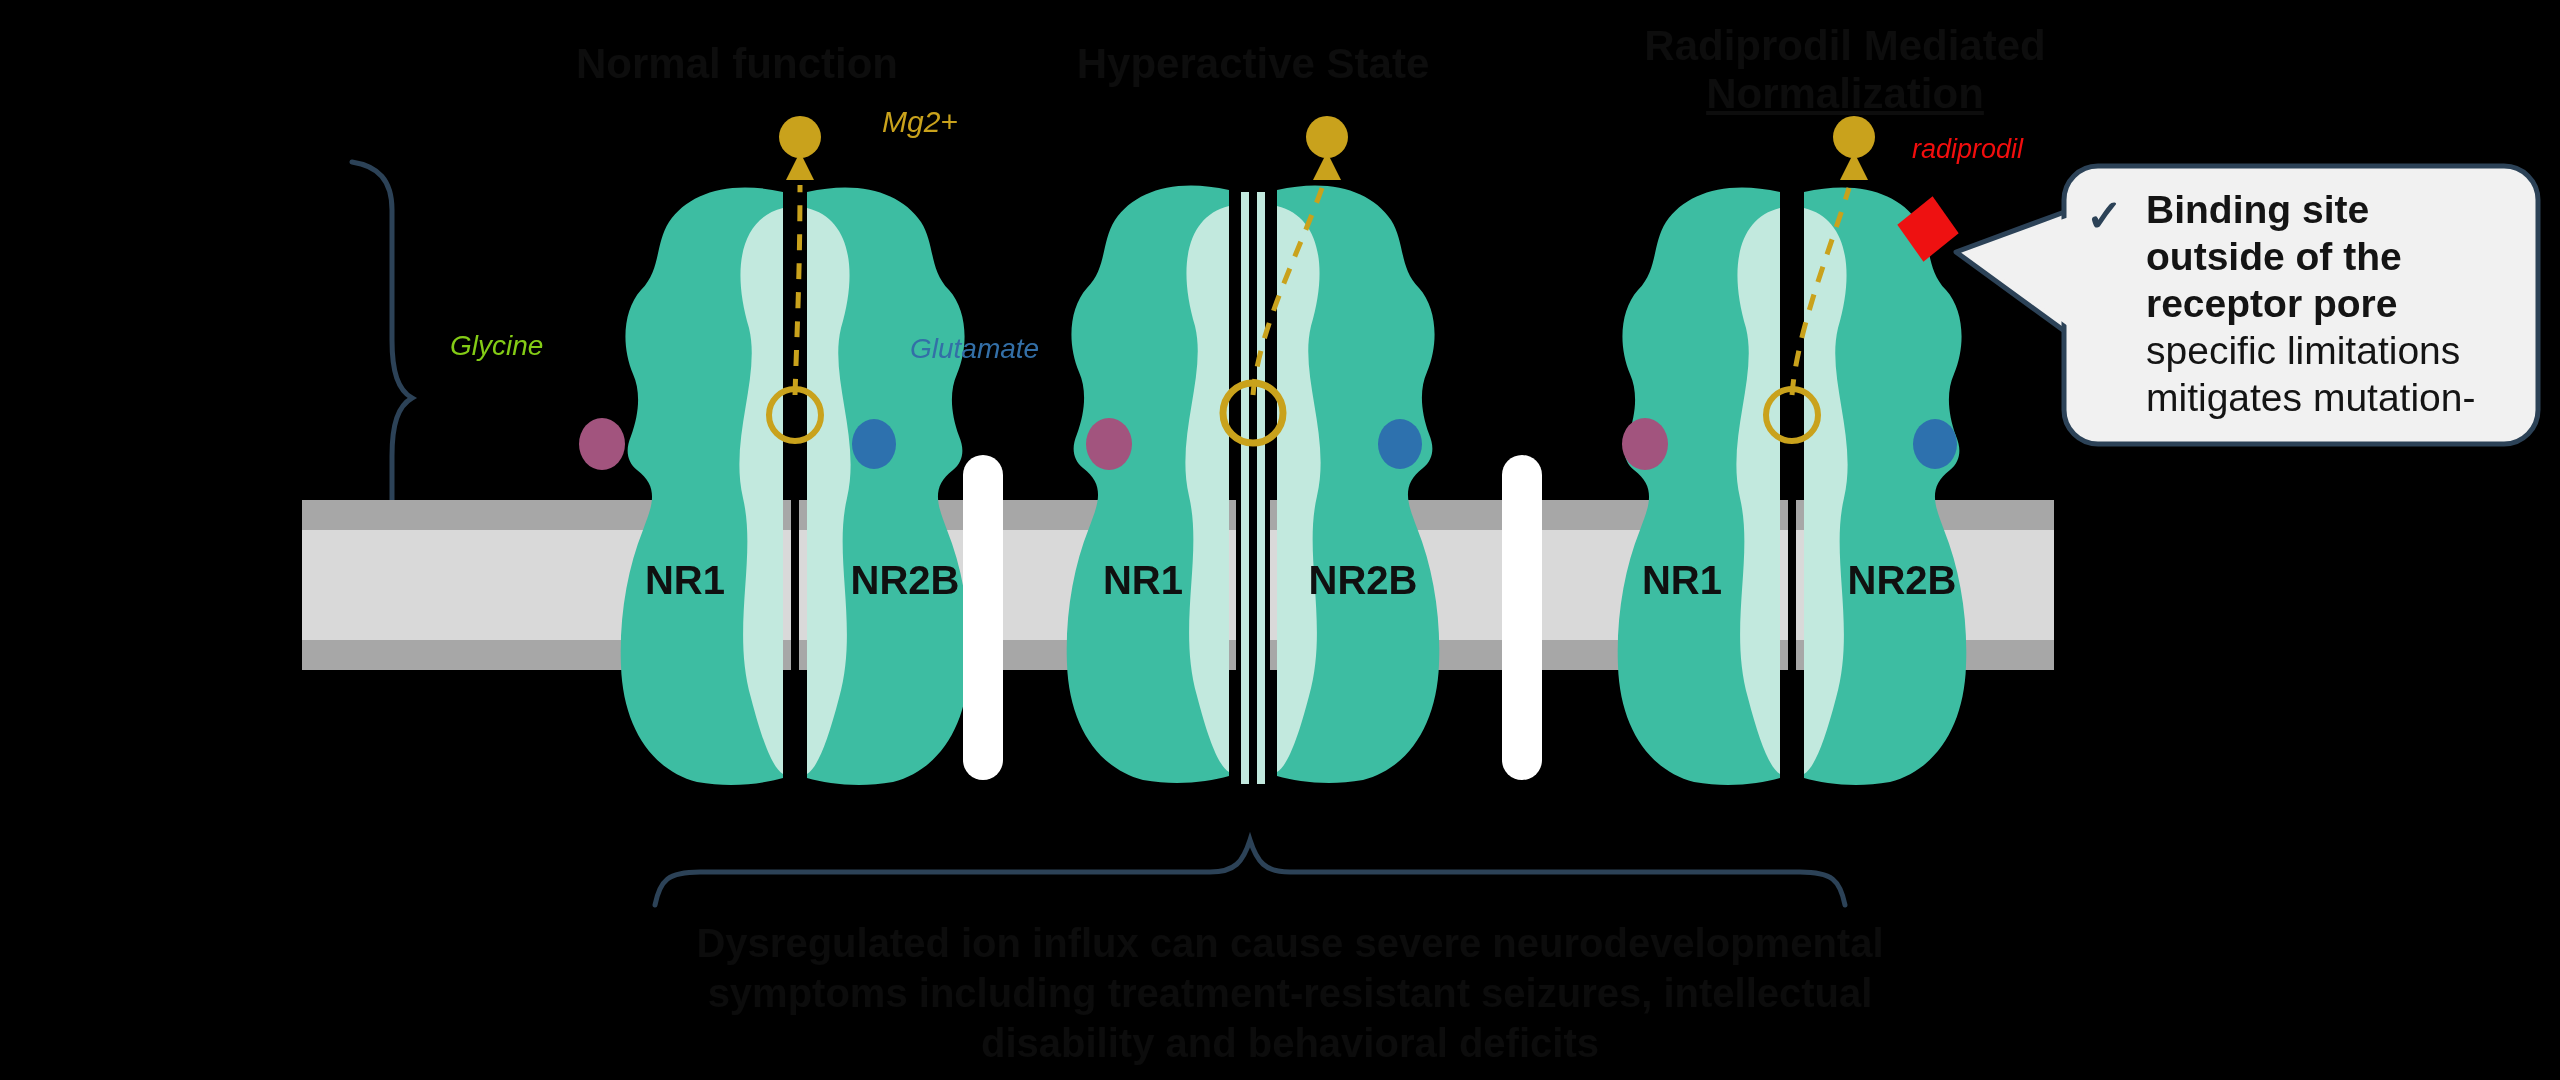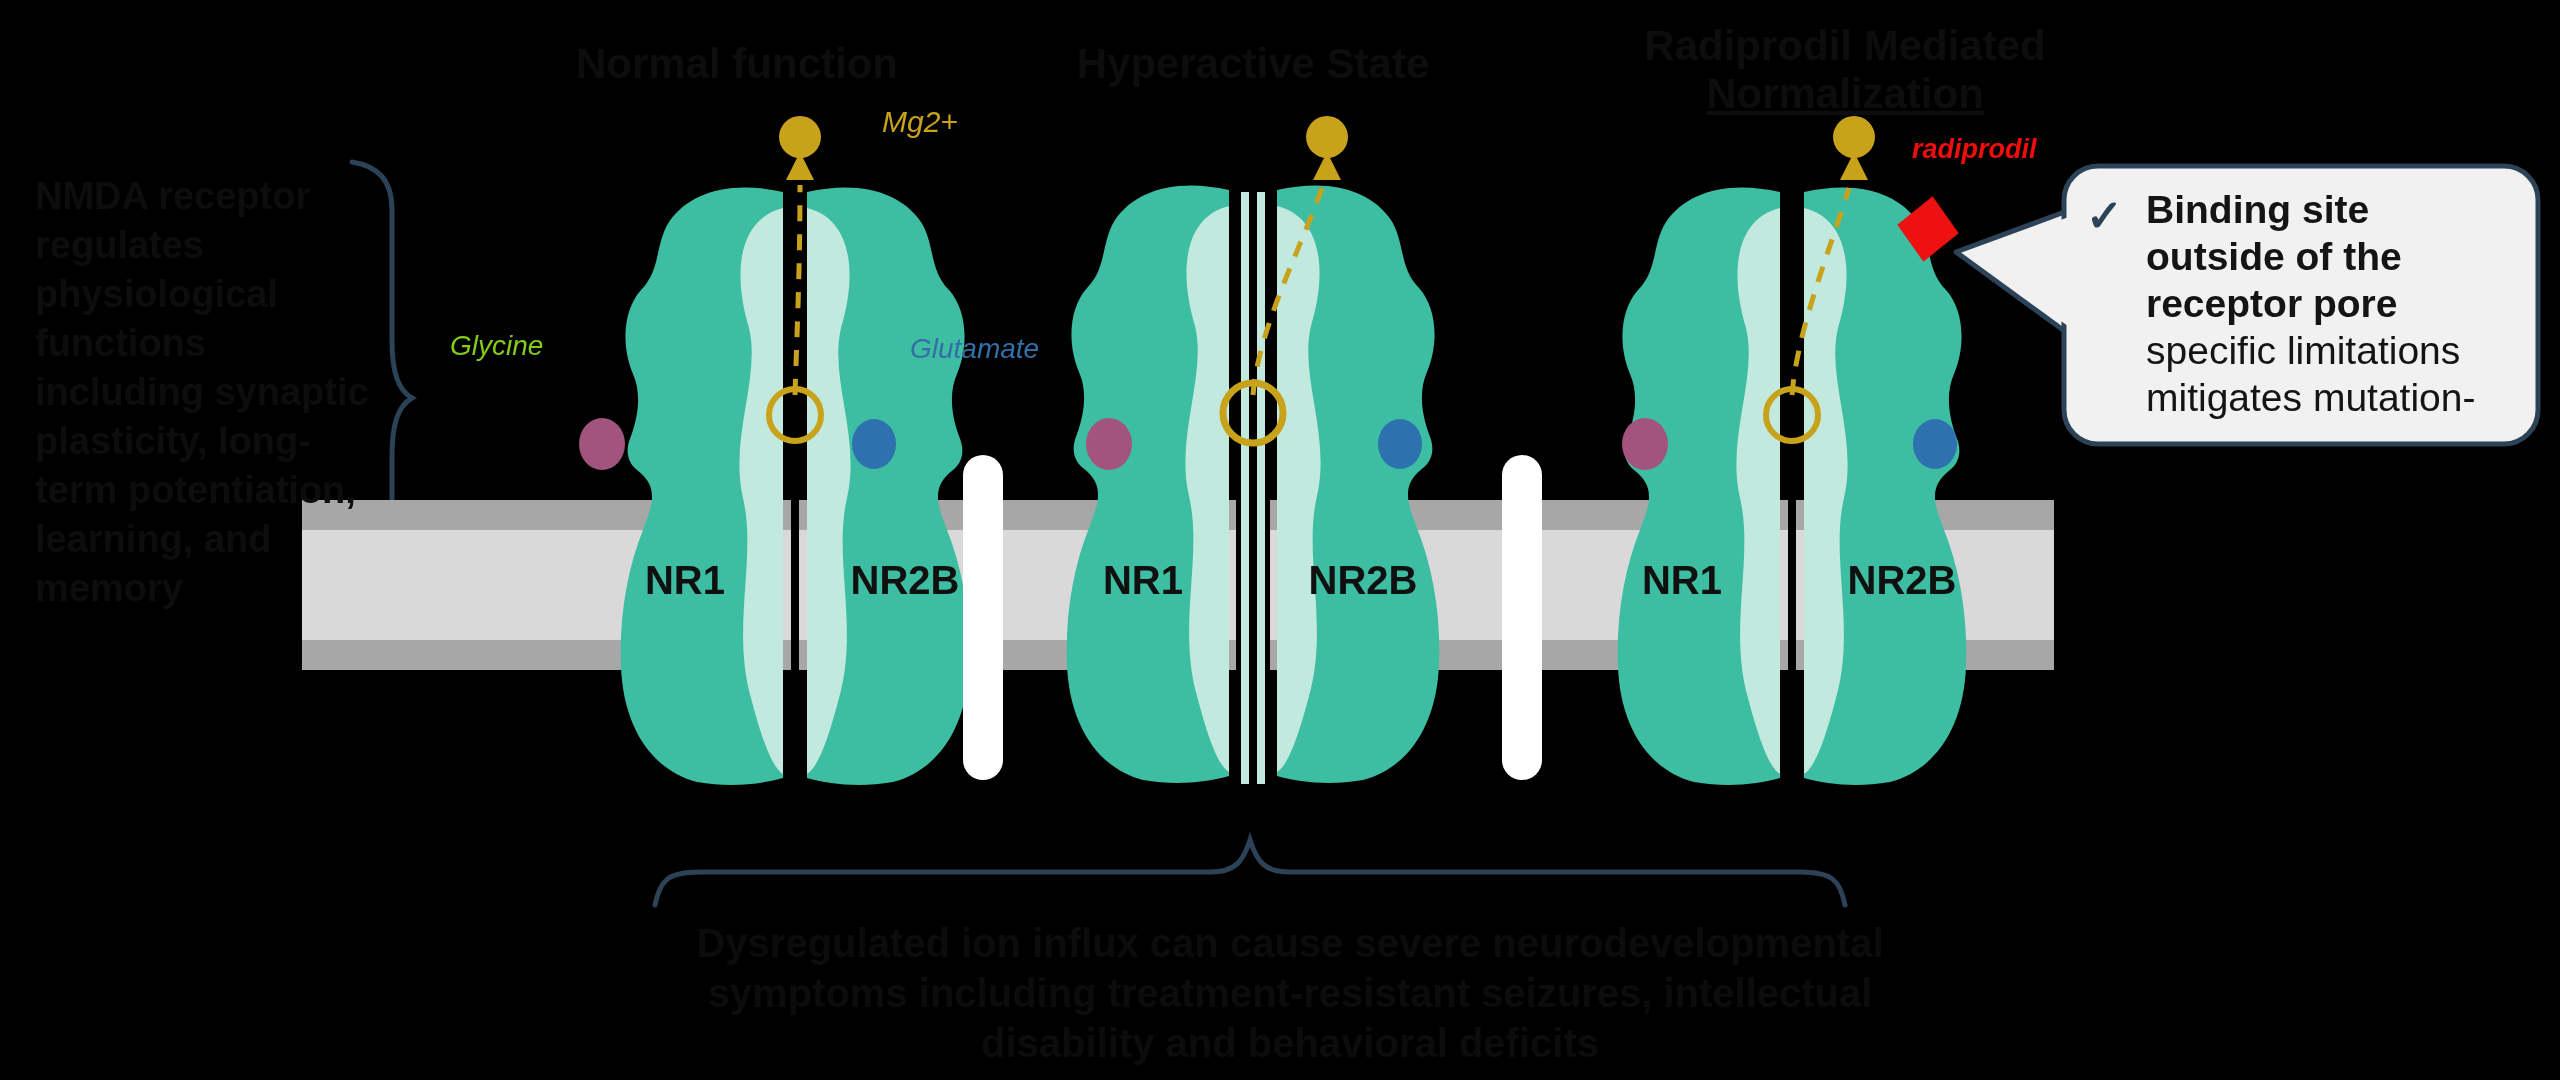--- a/index.html
+++ b/index.html
@@ -6,21 +6,21 @@
   #stage{position:relative;width:2560px;height:1080px;background:#000;overflow:hidden;
          font-family:"Liberation Sans",sans-serif;}
   #art{position:absolute;left:0;top:0;}
   .t{position:absolute;white-space:nowrap;}
   .heading{font-size:42px;font-weight:bold;text-align:center;color:#0d0d0d;line-height:48px;}
   .leftnote{font-size:38px;line-height:49px;color:#0d0d0d;font-weight:bold;}
   .bottomnote{font-size:40px;line-height:50px;color:#0c0c0c;font-weight:bold;text-align:center;white-space:nowrap;}
   .nrlabel{font-size:40px;color:#101010;font-weight:600;width:170px;text-align:center;}
   .lig{font-style:italic;font-size:28px;}
   .mg{color:#c9a21c;font-style:italic;font-size:30px;}
-  .drug{color:#f20d0d;font-weight:bold;font-style:italic;font-size:27px;}
+  .drug{color:#f20d0d;font-weight:normal;font-style:italic;font-size:27px;}
   .callout-text{position:absolute;left:2146px;top:186px;width:390px;font-size:39px;
                 line-height:47px;color:#141414;white-space:normal;}
   .callout-text .b{font-weight:bold;}
   .check{position:absolute;left:2086px;top:190px;font-size:44px;color:#2c4257;font-weight:bold;}
   .u{text-decoration:underline;}
 </style>
 </head>
 <body>
 
 <div id="stage">
@@ -109,31 +109,20 @@
     </g>
   </svg>
 
   <div class="t heading" style="left:487px;top:40px;width:500px;">Normal function</div>
   <div class="t heading" style="left:1003px;top:40px;width:500px;">Hyperactive State</div>
   <div class="t heading" style="left:1595px;top:22px;width:500px;">
     <div>Radiprodil Mediated</div>
     <div class="u">Normalization</div>
   </div>
 
-  <div class="t leftnote" style="left:35px;top:172px;">
-    <div>NMDA receptor</div>
-    <div>regulates</div>
-    <div>physiological</div>
-    <div>functions</div>
-    <div>including synaptic</div>
-    <div>plasticity, long-</div>
-    <div>term potentiation,</div>
-    <div>learning, and</div>
-    <div>memory</div>
-  </div>
 
   <div class="t bottomnote" style="left:640px;top:918px;width:1300px;">
     <div>Dysregulated ion influx can cause severe neurodevelopmental</div>
     <div>symptoms including treatment-resistant seizures, intellectual</div>
     <div>disability and behavioral deficits</div>
   </div>
 
   <div class="t mg" style="left:834px;top:105px;margin-left:48px;">Mg2+</div>
   <div class="t lig" style="left:450px;top:330px;color:#84cc16;">Glycine</div>
   <div class="t lig" style="left:910px;top:333px;color:#336fa7;">Glutamate</div>

